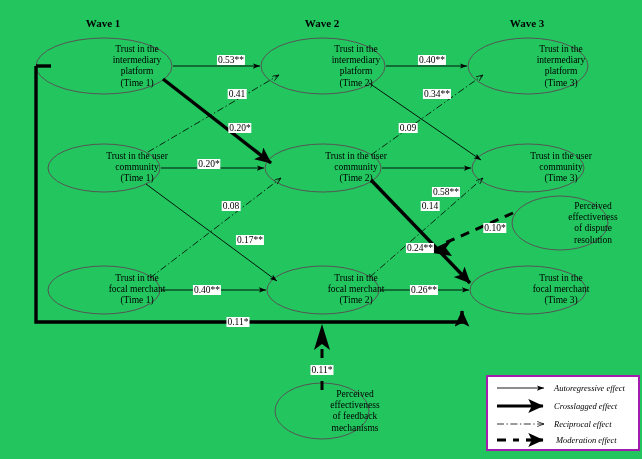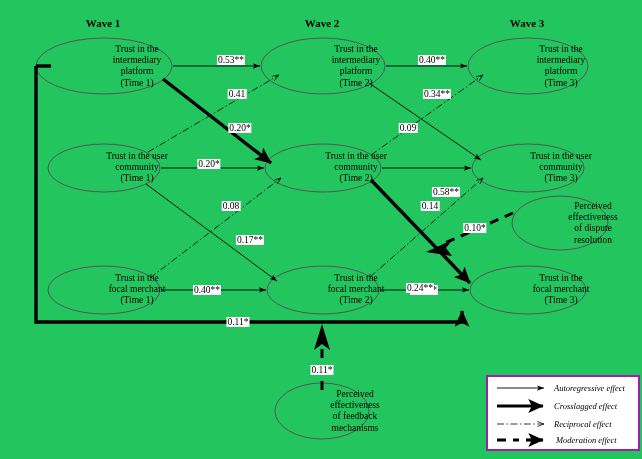--- a/index.html
+++ b/index.html
@@ -161,29 +161,29 @@
 of feedback
 mechanisms</div>
 
   <div class="edge-label" style="left:231px;top:60px;">0.53**</div>
   <div class="edge-label" style="left:432px;top:60px;">0.40**</div>
   <div class="edge-label" style="left:209px;top:164px;">0.20*</div>
   <div class="edge-label" style="left:446px;top:164px;margin-top:28px;">0.58**</div>
   <div class="edge-label" style="left:207px;top:290px;">0.40**</div>
   <div class="edge-label" style="left:424px;top:290px;">0.26**</div>
   <div class="edge-label" style="left:240px;top:128px;">0.20*</div>
-  <div class="edge-label" style="left:420px;top:248px;margin-top:40px;">0.24**</div>
+  <div class="edge-label" style="left:420px;top:248px;">0.24**</div>
   <div class="edge-label" style="left:238px;top:322px;">0.11*</div>
   <div class="edge-label" style="left:237px;top:94px;">0.41</div>
   <div class="edge-label" style="left:231px;top:206px;">0.08</div>
   <div class="edge-label" style="left:437px;top:94px;">0.34**</div>
   <div class="edge-label" style="left:430px;top:206px;">0.14</div>
   <div class="edge-label" style="left:250px;top:240px;">0.17**</div>
   <div class="edge-label" style="left:408px;top:128px;">0.09</div>
-  <div class="edge-label" style="left:475px;top:228px;">0.10*</div>
+  <div class="edge-label" style="left:495px;top:228px;">0.10*</div>
   <div class="edge-label" style="left:322px;top:370px;">0.11*</div>
 
   <div class="legend-box" style="left:486px;top:375px;width:150px;height:72px;">
     <svg width="150" height="72" viewBox="0 0 150 72">
       <defs>
         <marker id="lg-thin" markerWidth="9" markerHeight="9" refX="8" refY="3" orient="auto" markerUnits="strokeWidth">
           <path d="M0,0 L8,3 L0,6 L2,3 z" fill="#000"></path>
         </marker>
         <marker id="lg-thick" markerWidth="6" markerHeight="6" refX="4.6" refY="2.2" orient="auto" markerUnits="strokeWidth">
           <path d="M0,0 L4.8,2.2 L0,4.4 L1.1,2.2 z" fill="#000"></path>

